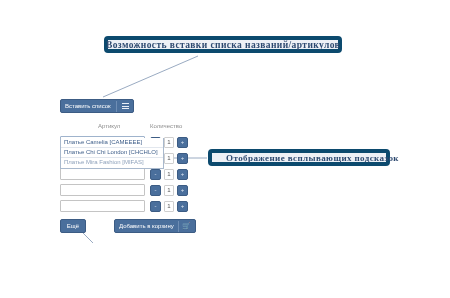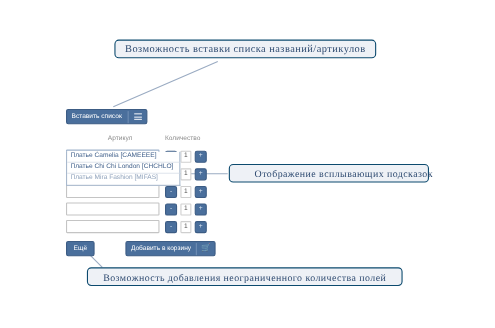--- a/index.html
+++ b/index.html
@@ -29,25 +29,25 @@
     width: 450px;
     height: 298px;
     pointer-events: none;
   }
 
   
   .callout {
     position: absolute;
     box-sizing: border-box;
     background: #eef1f6;
-    border: 1px solid #0c4a6e;
+    border: 4px solid #0c4a6e;
     border-radius: 4px;
     color: #2e4a70;
     font-family: "Liberation Serif", serif;
-    font-weight: normal;
+    font-weight: bold;
     letter-spacing: 0.4px;
     white-space: nowrap;
     display: flex;
     align-items: center;
     justify-content: center;
   }
   #callout-top {
     left: 104px;
     top: 36px;
     width: 238px;
@@ -287,21 +287,20 @@
   <svg id="connectors" viewBox="0 0 450 298" width="450" height="298">
     <line x1="103" y1="97" x2="198" y2="56" stroke="#9aabc2" stroke-width="1"></line>
     <line x1="160" y1="158" x2="207" y2="158" stroke="#9aabc2" stroke-width="1"></line>
     <line x1="74" y1="224" x2="93" y2="243" stroke="#9aabc2" stroke-width="1"></line>
   </svg>
 
   <div class="callout" id="callout-top">Возможность вставки списка названий/артикулов</div>
 
   <div class="callout" id="callout-right">Отображение всплывающих подсказок</div>
 
-  <div class="callout" id="callout-bottom">Возможность добавления неограниченного количества полей</div>
 
   <div id="form-panel">
 
     <div id="insert-list-button">
       <span>Вставить список</span>
       <span class="btn-sep"></span>
       <span class="hamburger-icon">
         <i></i>
           <i></i>
           <i></i>

